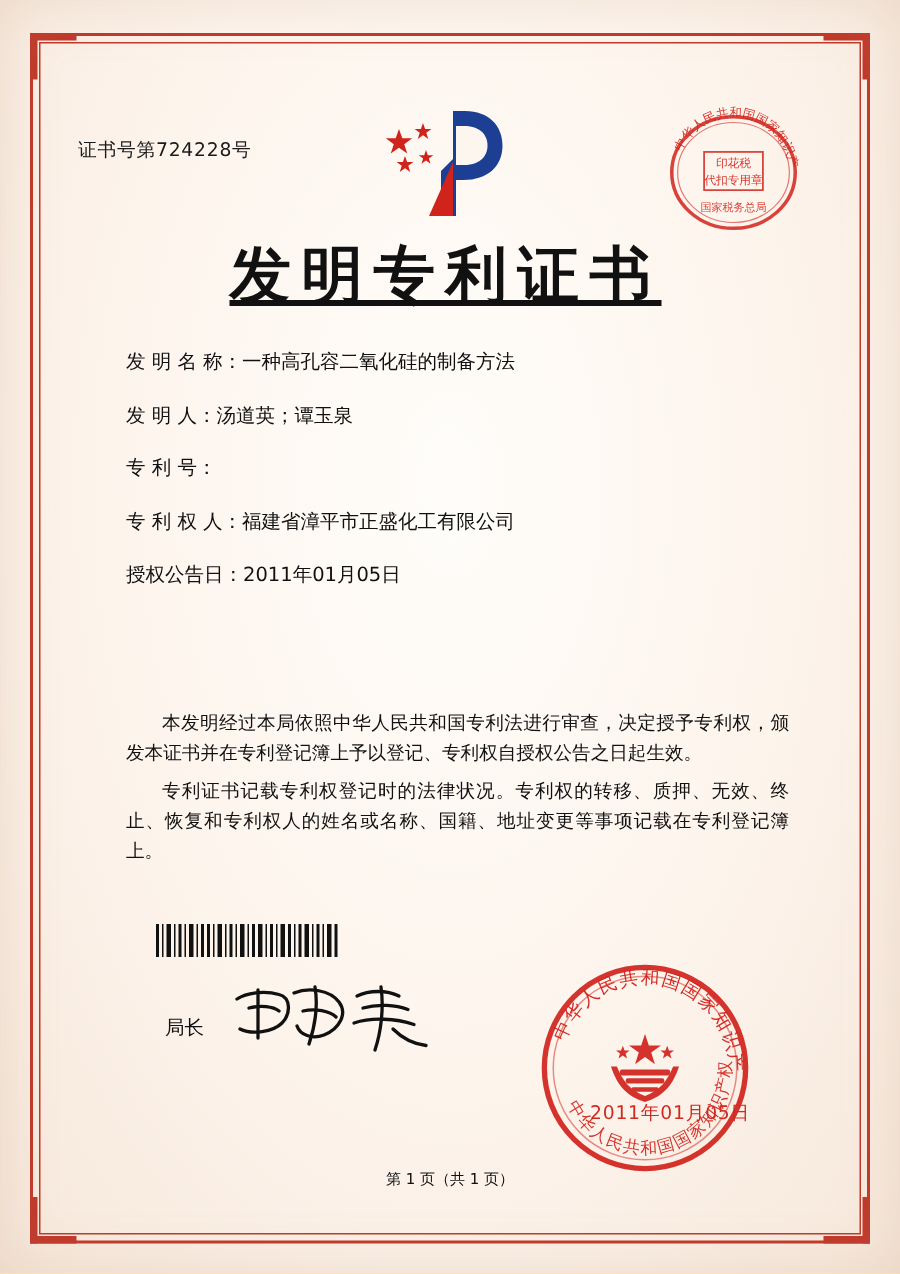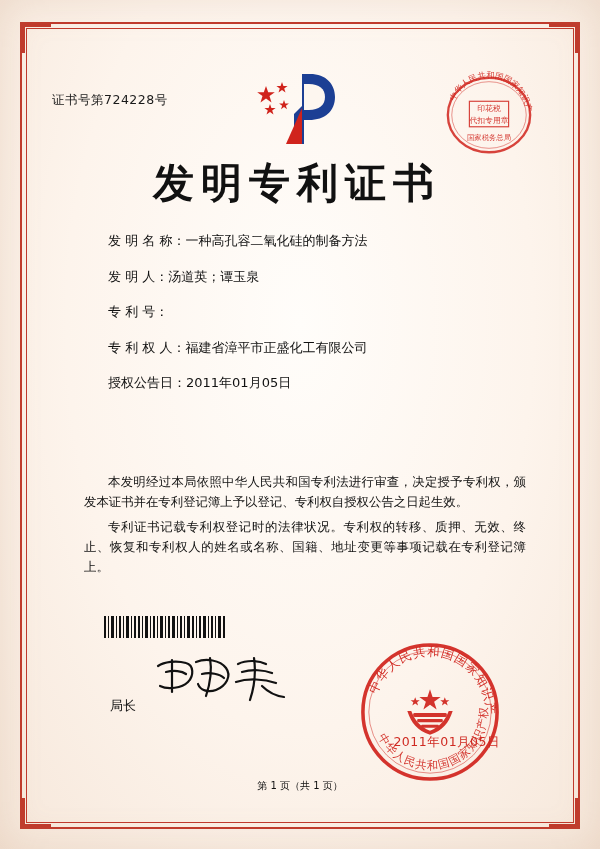--- a/index.html
+++ b/index.html
@@ -102,35 +102,35 @@
     position: absolute;
     left: 0;
     right: 6px;
     top: 112px;
     text-align: center;
     font-family: "DejaVu Serif", "Liberation Serif", serif;
     font-size: 41px;
     font-weight: bold;
     letter-spacing: 7px;
     color: #111111;
+    text-decoration: underline;
   }
 
   .fields {
     position: absolute;
     left: 46px;
     right: 30px;
     top: 188px;
   }
   .field-row {
     display: flex;
     align-items: flex-start;
     margin-bottom: 17.5px;
     font-size: 13px;
     color: #111;
-    margin-left: 24px;
   }
   .field-label {
     white-space: pre;
     flex: 0 0 auto;
     font-family: "DejaVu Sans", sans-serif;
   }
   .field-value {
     font-family: "DejaVu Sans", sans-serif;
     font-size: 13px;
     color: #111;
@@ -157,21 +157,21 @@
     position: absolute;
     left: 66px;
     top: 572px;
     width: 124px;
     height: 22px;
   }
 
   .director-label {
     position: absolute;
     left: 72px;
-    top: 653px;
+    top: 632px;
     font-size: 13px;
     color: #111;
     font-family: "DejaVu Sans", sans-serif;
   }
   .signature {
     position: absolute;
     left: 112px;
     top: 608px;
     width: 140px;
     height: 56px;

